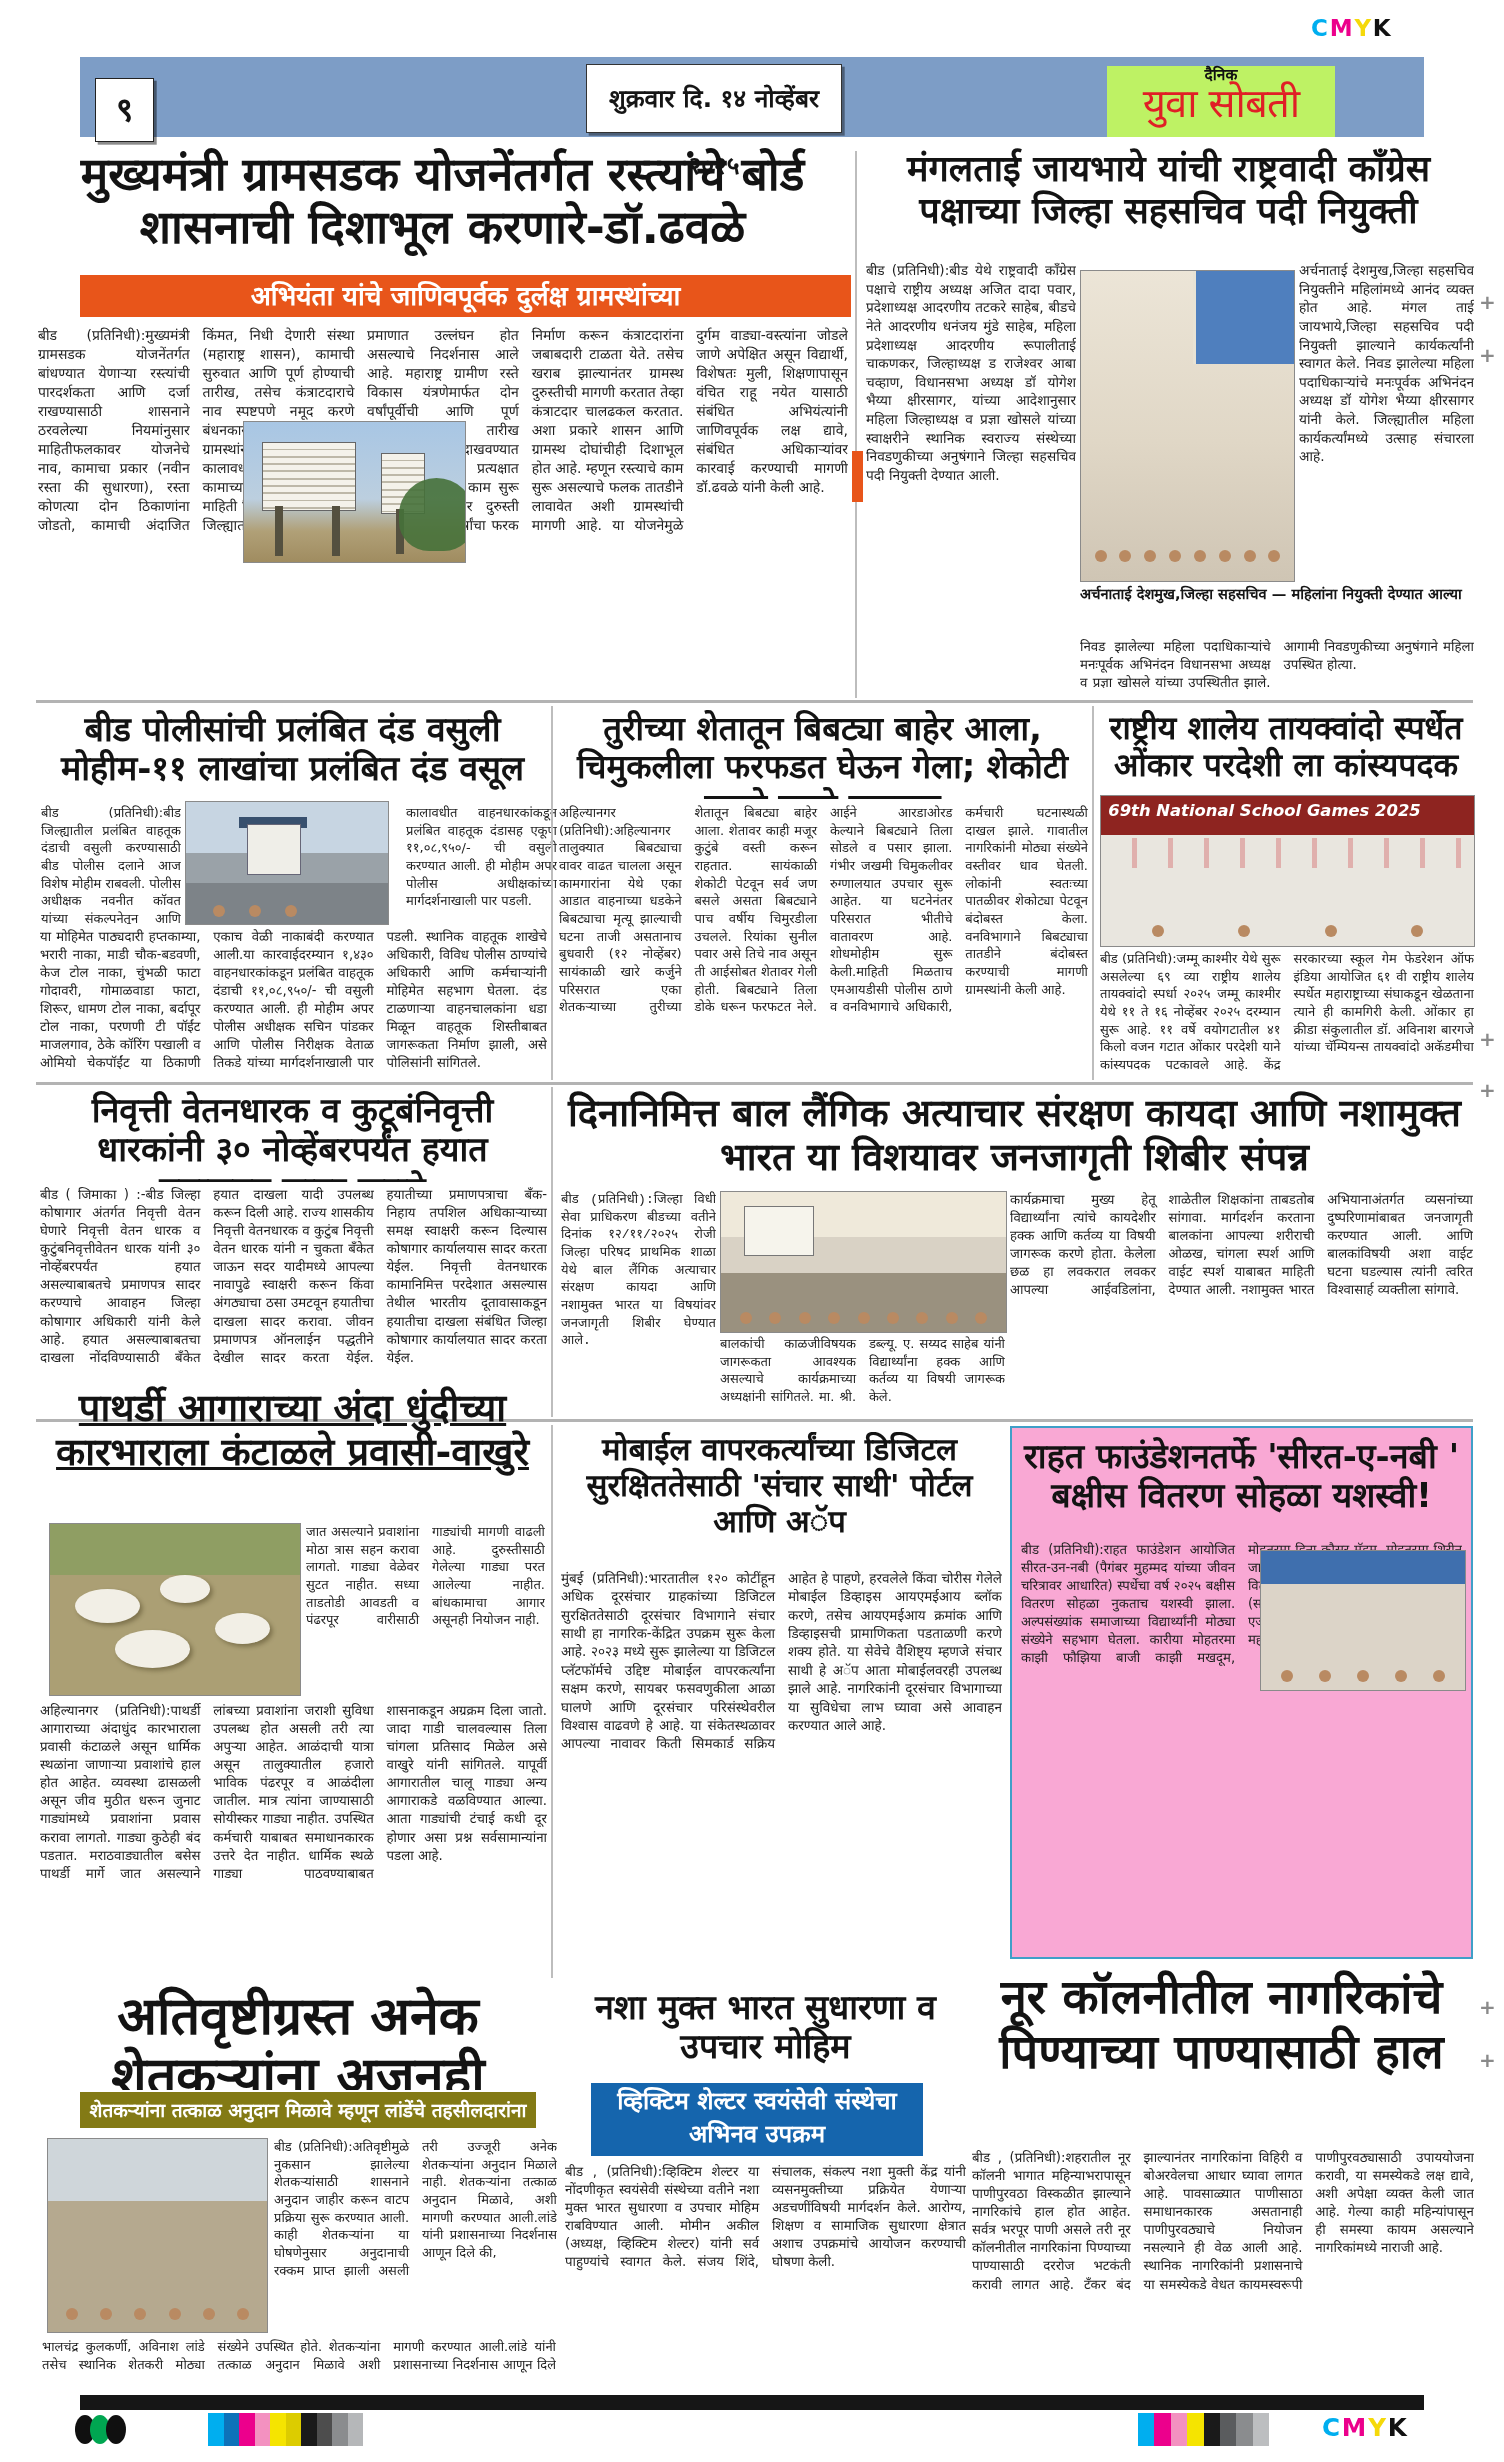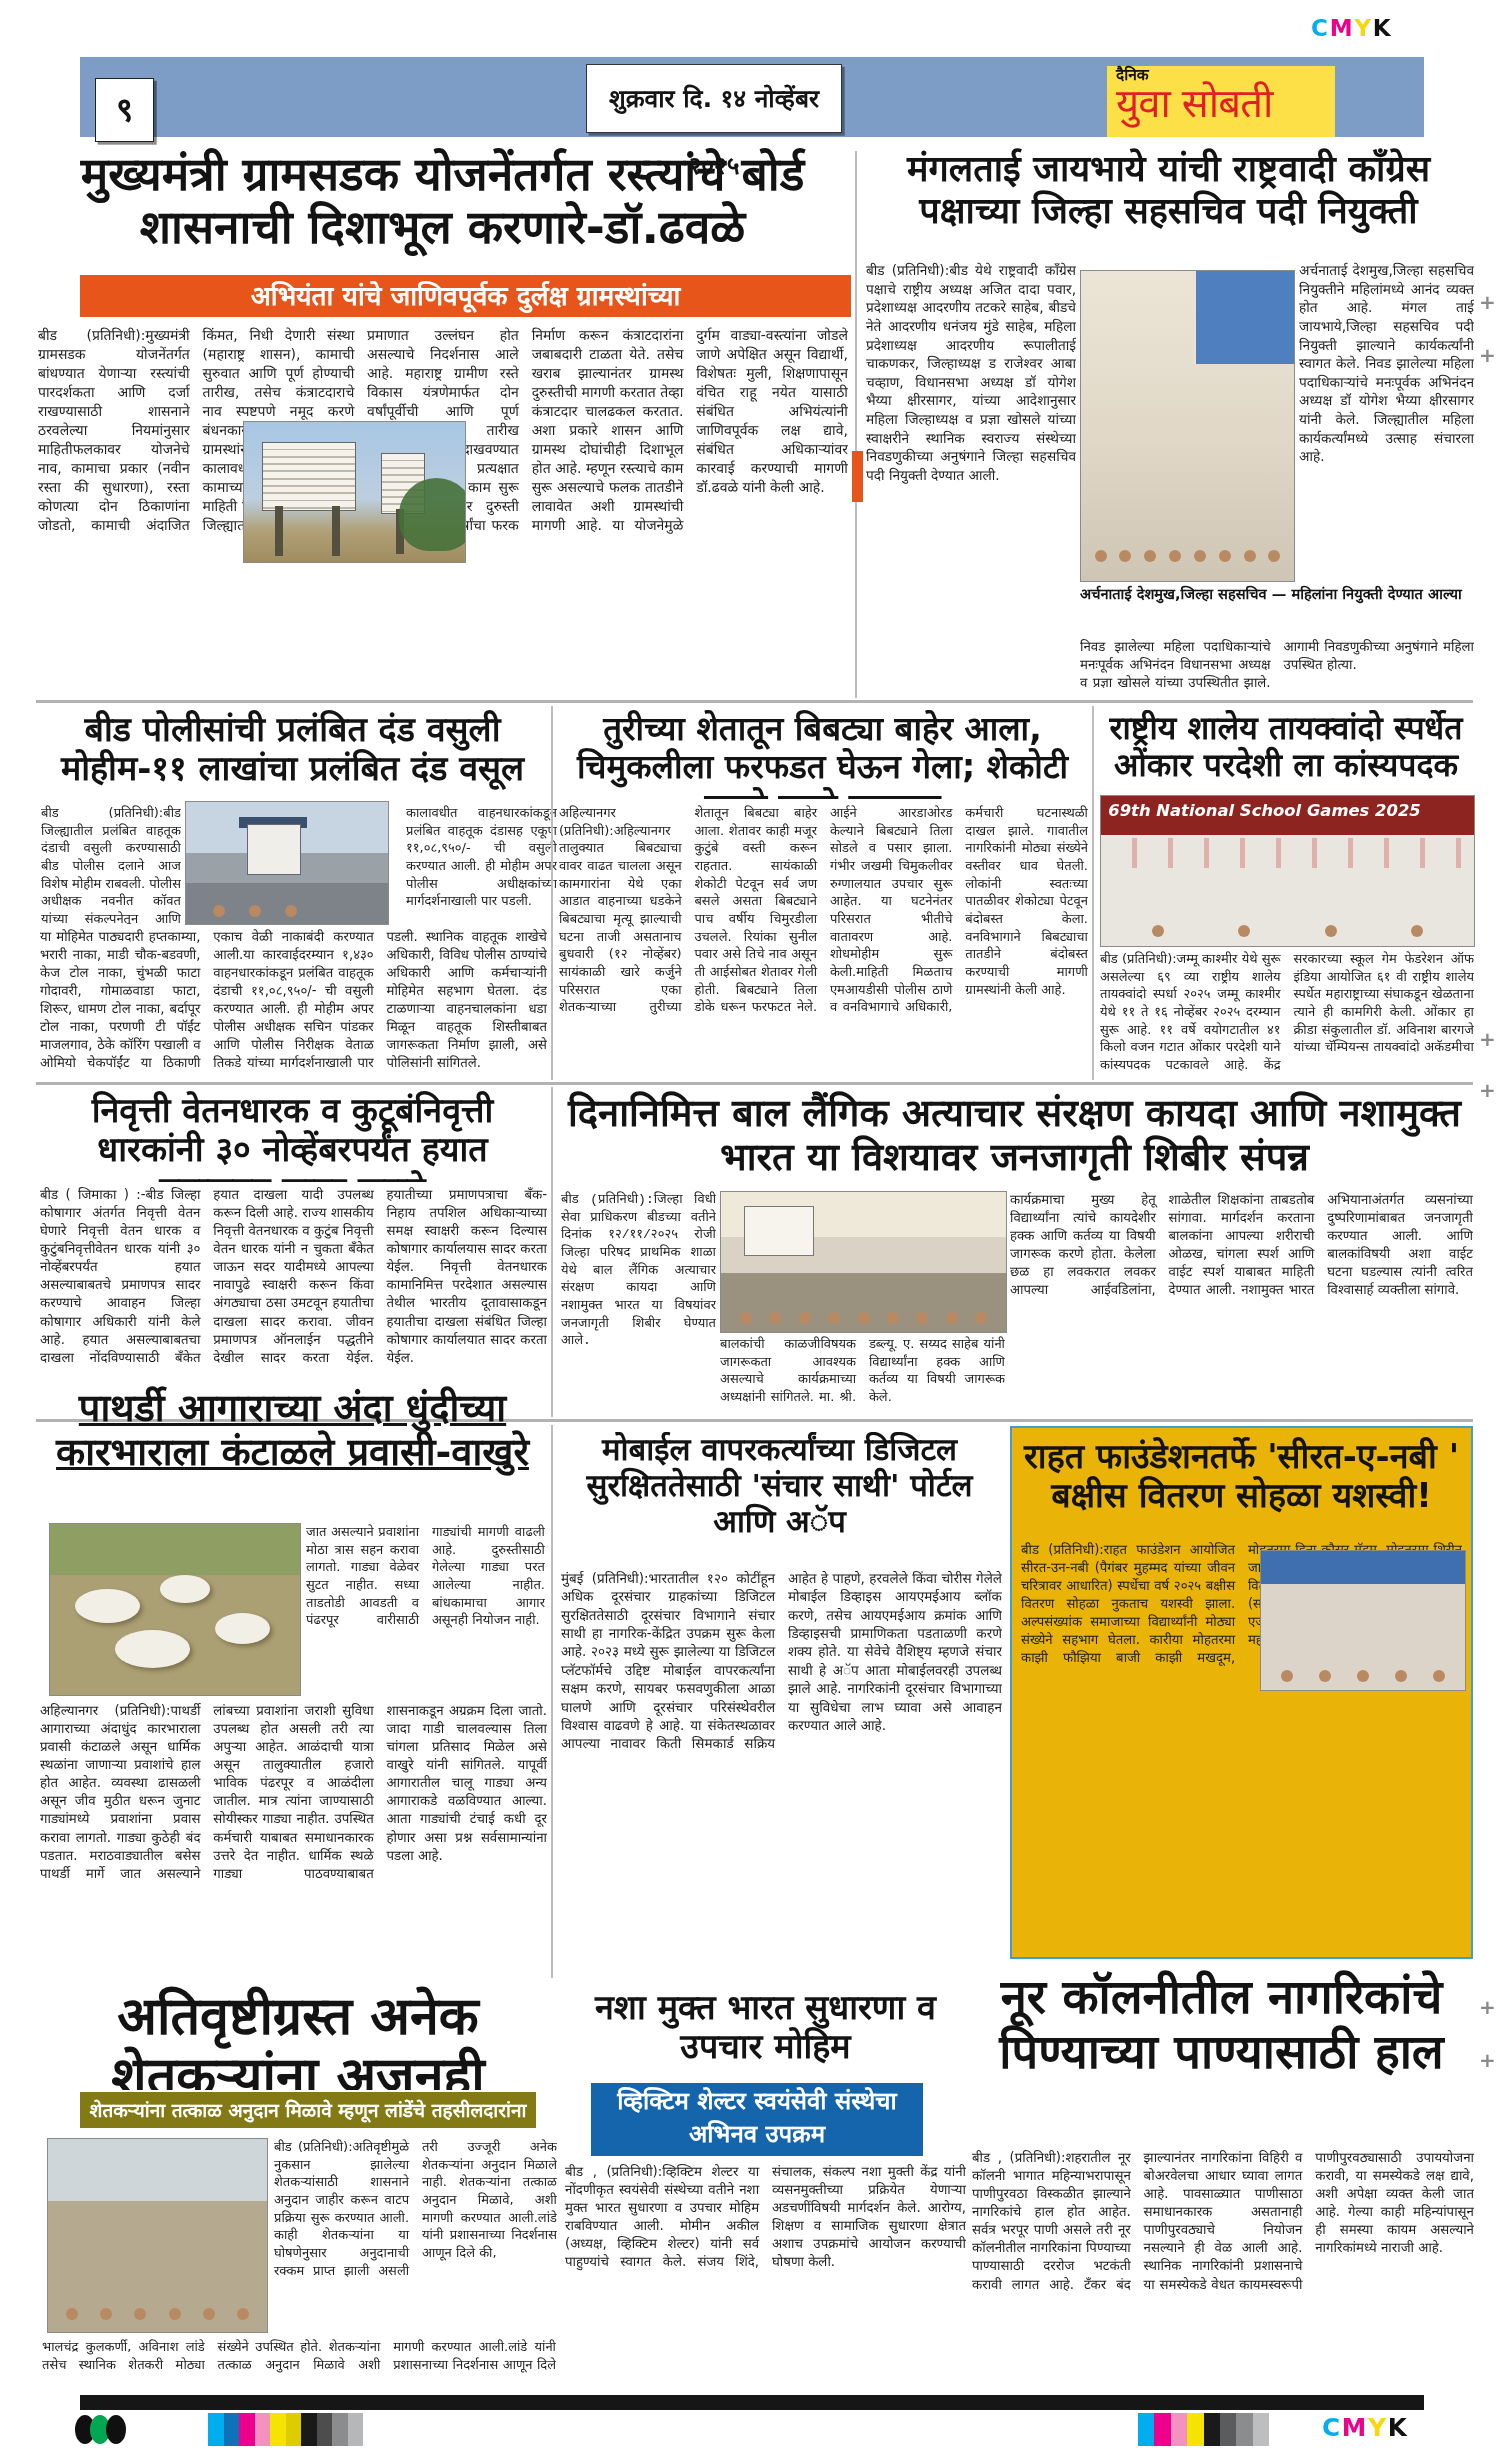--- a/index.html
+++ b/index.html
@@ -8,30 +8,30 @@
   .abs{position:absolute;}
   .hl{font-weight:bold;text-align:center;color:#131313;line-height:1.16;overflow:hidden;}
   .bt{text-align:justify;line-height:1.36;color:#1e1e1e;overflow:hidden;}
   .c2{column-count:2;column-gap:12.8px;}
   .c3{column-count:3;column-gap:12.8px;}
   .c4{column-count:4;column-gap:12.8px;}
   .c5{column-count:5;column-gap:12.8px;}
   .band{color:#fff;font-weight:bold;text-align:center;overflow:hidden;}
   .vline{background:#bdbdbd;width:1.8px;}
   .hline{background:#b3b3b3;height:2.7px;}
-  .boxed{border:2.7px solid #3f9fc8;background:#eab308;}
+  .boxed{border:2.7px solid #3f9fc8;background:#f9a8d4;}
   .photo{overflow:hidden;border:0.9px solid #8a8a8a;background:#d8d4ca;}
   .plus{color:#8a8a8a;font-size:20px;font-weight:bold;}
   
   .hband{background:#7d9dc6;}
   .pgbox{background:#fff;border:1.8px solid #222;box-shadow:2.7px 2.7px 0 rgba(0,0,0,.45);
          font-size:33px;font-weight:bold;text-align:center;}
   .datebox{background:#fff;border:0.9px solid #333;box-shadow:2.7px 2.7px 0 rgba(0,0,0,.4);
          font-size:24.6px;font-weight:bold;text-align:center;}
-  .mast{background:#fde047;padding:1.8px 9px;box-sizing:border-box;}
+  .mast{background:#bef264;padding:1.8px 9px;box-sizing:border-box;text-align:center;}
   .mast .pre{font-size:15.5px;font-weight:bold;color:#111;line-height:1;}
   .mast .main{font-size:40px;font-weight:normal;color:#e01f26;line-height:1.02;letter-spacing:-0.9px;white-space:nowrap;}
   .cmyk{font-weight:bold;font-size:23px;letter-spacing:1.8px;white-space:nowrap;}
   .cmyk .c{color:#00aeef}.cmyk .m{color:#ec008c}.cmyk .y{color:#f5d90a}.cmyk .k{color:#111}
   
   .crowd{display:flex;align-items:flex-end;justify-content:center;gap:2.7px;
          position:absolute;left:4%;right:4%;bottom:6%;height:60%;}
   .crowd span{flex:1;border-radius:45% 45% 3.6px 3.6px;position:relative;background:#777;}
   .crowd span::before{content:"";position:absolute;top:-12px;left:50%;transform:translateX(-50%);
          width:12px;height:12px;border-radius:50%;background:#b98a62;}

